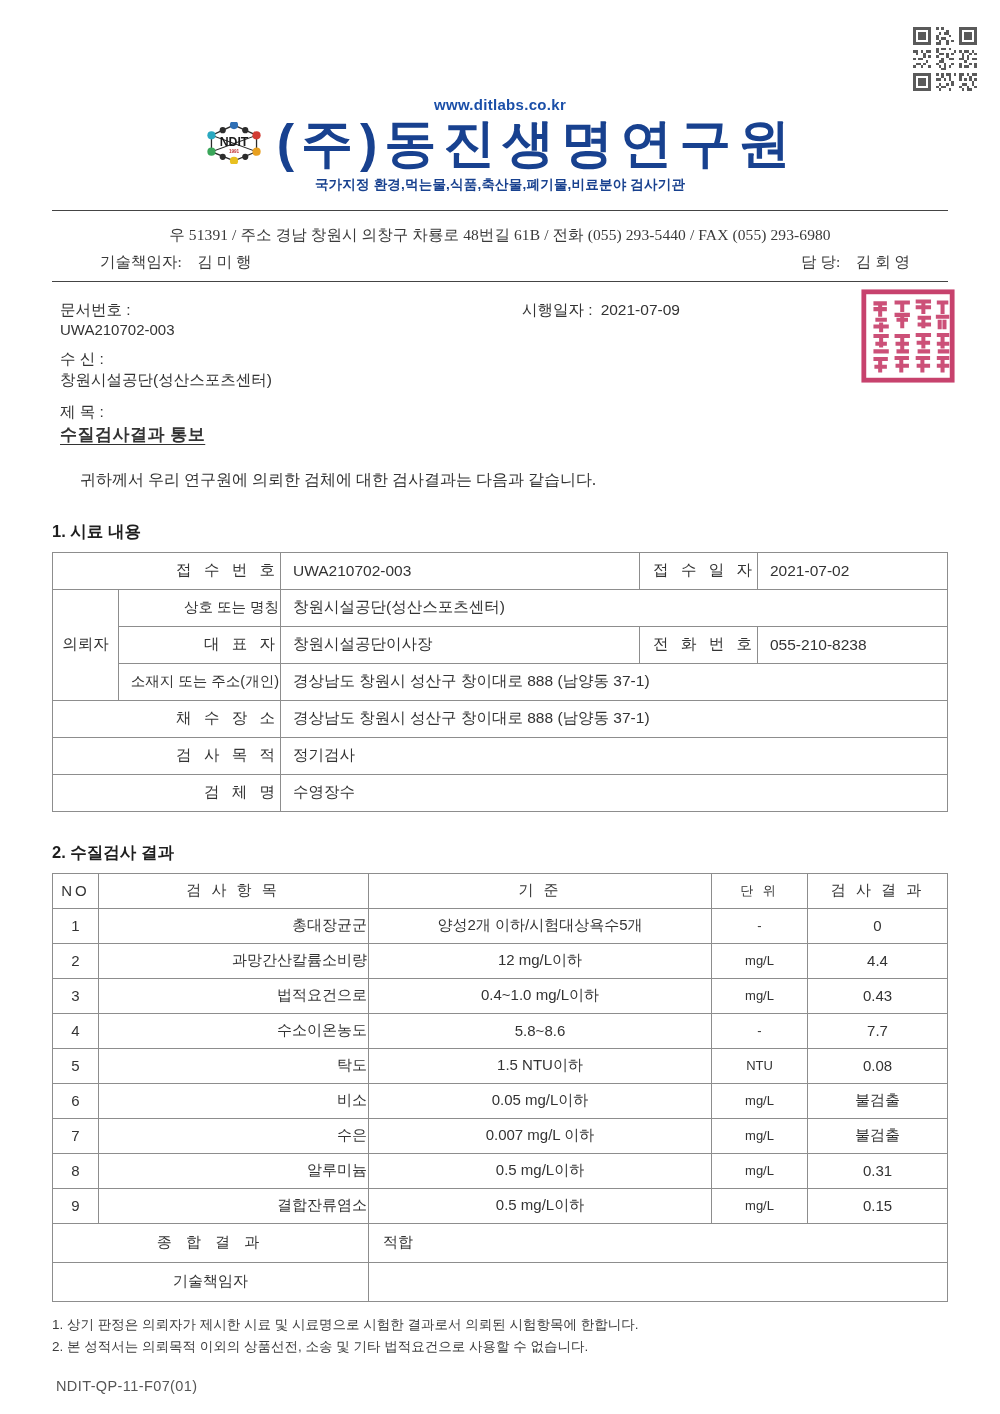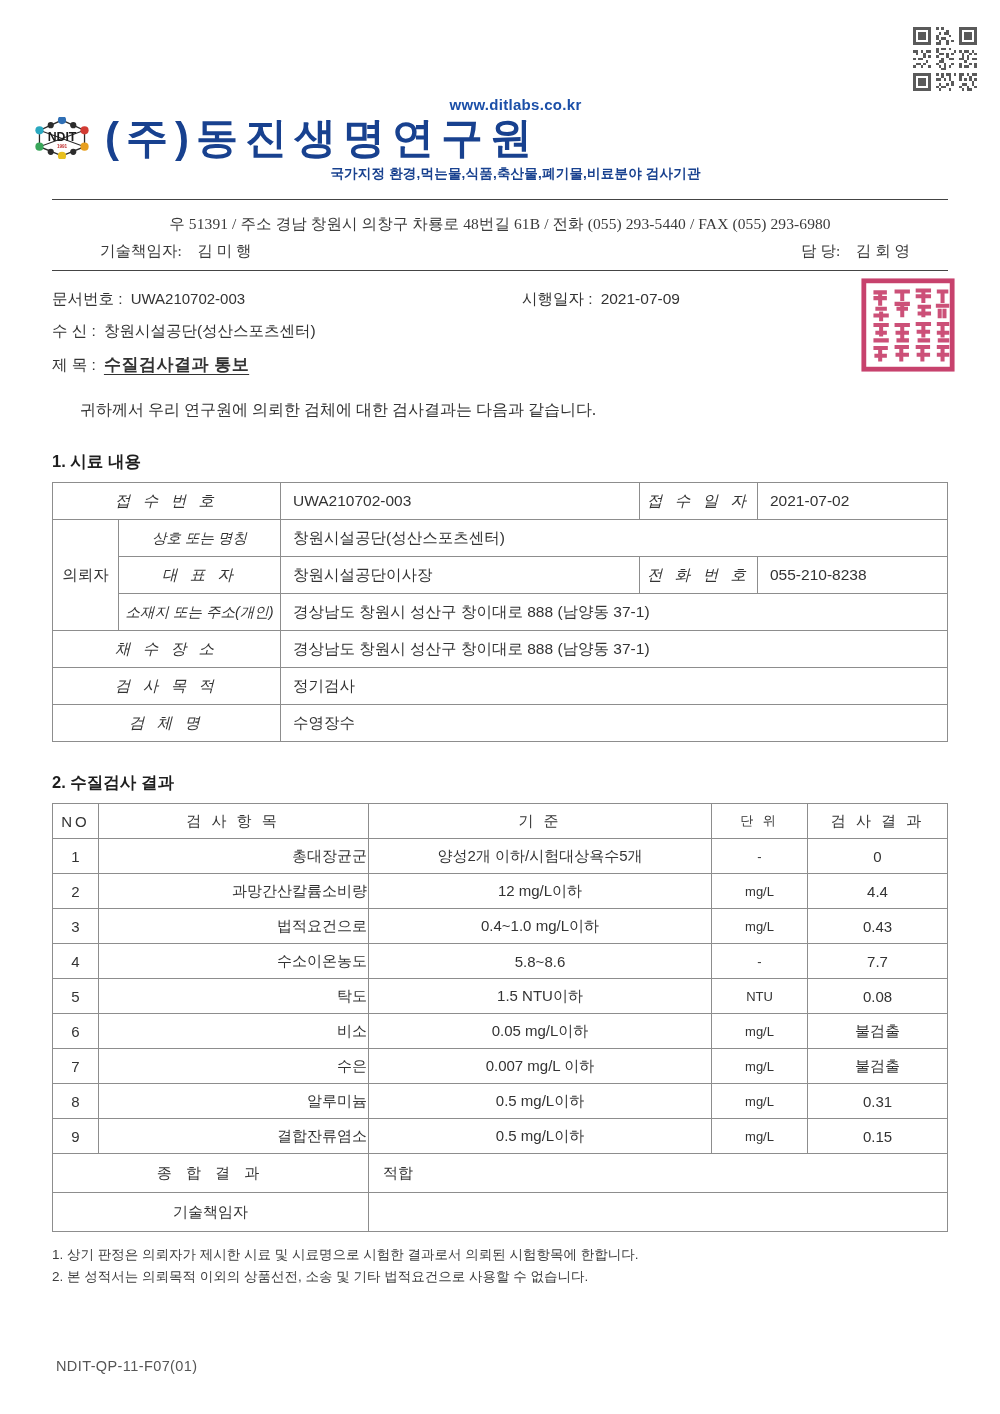--- a/index.html
+++ b/index.html
@@ -14,31 +14,31 @@
     overflow: hidden;
   }
 
   .page { position: relative; width: 1000px; height: 1414px; padding: 0; }
 
   
   .qr-wrap { position: absolute; top: 22px; right: 18px; width: 74px; height: 74px; }
   .qr-wrap svg { display: block; }
 
   
-  .header { padding-top: 96px; text-align: center; padding-left: 31px; }
+  .header { padding-top: 96px; text-align: center; }
   .url-line {
     font-size: 15px; font-weight: bold; color: #1b4fa8;
     letter-spacing: .3px; margin-bottom: 3px;
   }
   .brand-row {
-    display: flex; align-items: center; gap: 12px;
+    display: flex; align-items: center; justify-content: center; gap: 12px;
   }
   .ndit-logo { width: 62px; height: 42px; flex: none; }
   .brand-name {
-    font-size: 42px; font-weight: bold; color: #18418f;
+    font-size: 52px; font-weight: bold; color: #18418f;
     letter-spacing: 7px; line-height: 1.05; white-space: nowrap;
   }
   .brand-sub {
     font-size: 13.5px; font-weight: bold; color: #18418f;
     letter-spacing: .2px; margin-top: 5px;
   }
 
   
   .addr-box {
     margin: 16px 52px 0 52px;
@@ -57,21 +57,21 @@
     font-family: "Liberation Serif", "DejaVu Serif", serif;
   }
 
   
   .meta {
     margin: 18px 52px 0 52px; position: relative;
     font-size: 15.5px; color: #333;
   }
   .meta-row { display: flex; margin-bottom: 11px; }
   .meta-col { display: flex; align-items: baseline; }
-  .meta-col.left { width: 470px; }
+  .meta-col.left { width: 470px; flex-direction: column; }
   .meta-label { color: #333; white-space: nowrap; }
   .meta-value { margin-left: 8px; color: #333; }
   .meta-value.doc { font-size: 15px; }
   .subject-value {
     font-weight: bold; font-size: 17px; text-decoration: underline;
     text-underline-offset: 4px; letter-spacing: .5px;
   }
   .lbl-space { display: inline-block; }
 
   
@@ -90,21 +90,21 @@
   
   .sec-title {
     margin: 30px 52px 9px 52px;
     font-size: 16.5px; font-weight: bold; color: #1e1e1e;
   }
 
   
   table { border-collapse: collapse; width: 896px; margin: 0 52px; }
   .t1, .t2 { border: 1.4px solid #4a4a4a; }
   .t1 td { border: 1px solid #8d8d8d; height: 37px; font-size: 15.5px; color: #333; }
-  .t1 .lbl { text-align: center; letter-spacing: 4px; white-space: nowrap; font-style: italic; }
+  .t1 .lbl { text-align: right; letter-spacing: 4px; white-space: nowrap; }
   .t1 .lbl.narrow { letter-spacing: 0px; font-size: 14.5px; }
   .t1 .val { padding-left: 12px; text-align: left; }
   .t1 .ja { text-align: center; letter-spacing: 0px; font-size: 15.5px; }
 
   .t2 th, .t2 td {
     border: 1px solid #8d8d8d; font-size: 15px; color: #333; height: 35px;
   }
   .t2 th { font-weight: normal; letter-spacing: 3px; }
   .t2 .c-no { width: 46px; text-align: center; }
   .t2 .c-item { width: 270px; text-align: right; padding-left: 18px; }
@@ -118,21 +118,21 @@
   .t2 .sum-val { text-align: left; padding-left: 14px; }
   .t2 .sum-row td { height: 39px; }
 
   
   .notes {
     margin: 12px 52px 0 52px; font-size: 13.5px; color: #3c3c3c; line-height: 1.65;
   }
 
   
   .form-code {
-    position: absolute; left: 56px; bottom: 40px;
+    position: absolute; left: 56px; bottom: 20px;
     font-size: 14.5px; color: #555; letter-spacing: .4px;
   }
 </style>
 </head>
 <body>
 
 <div class="page">
 
   <div class="qr-wrap">
     <svg viewBox="0 0 29 29" width="74" height="74" shape-rendering="crispEdges">

